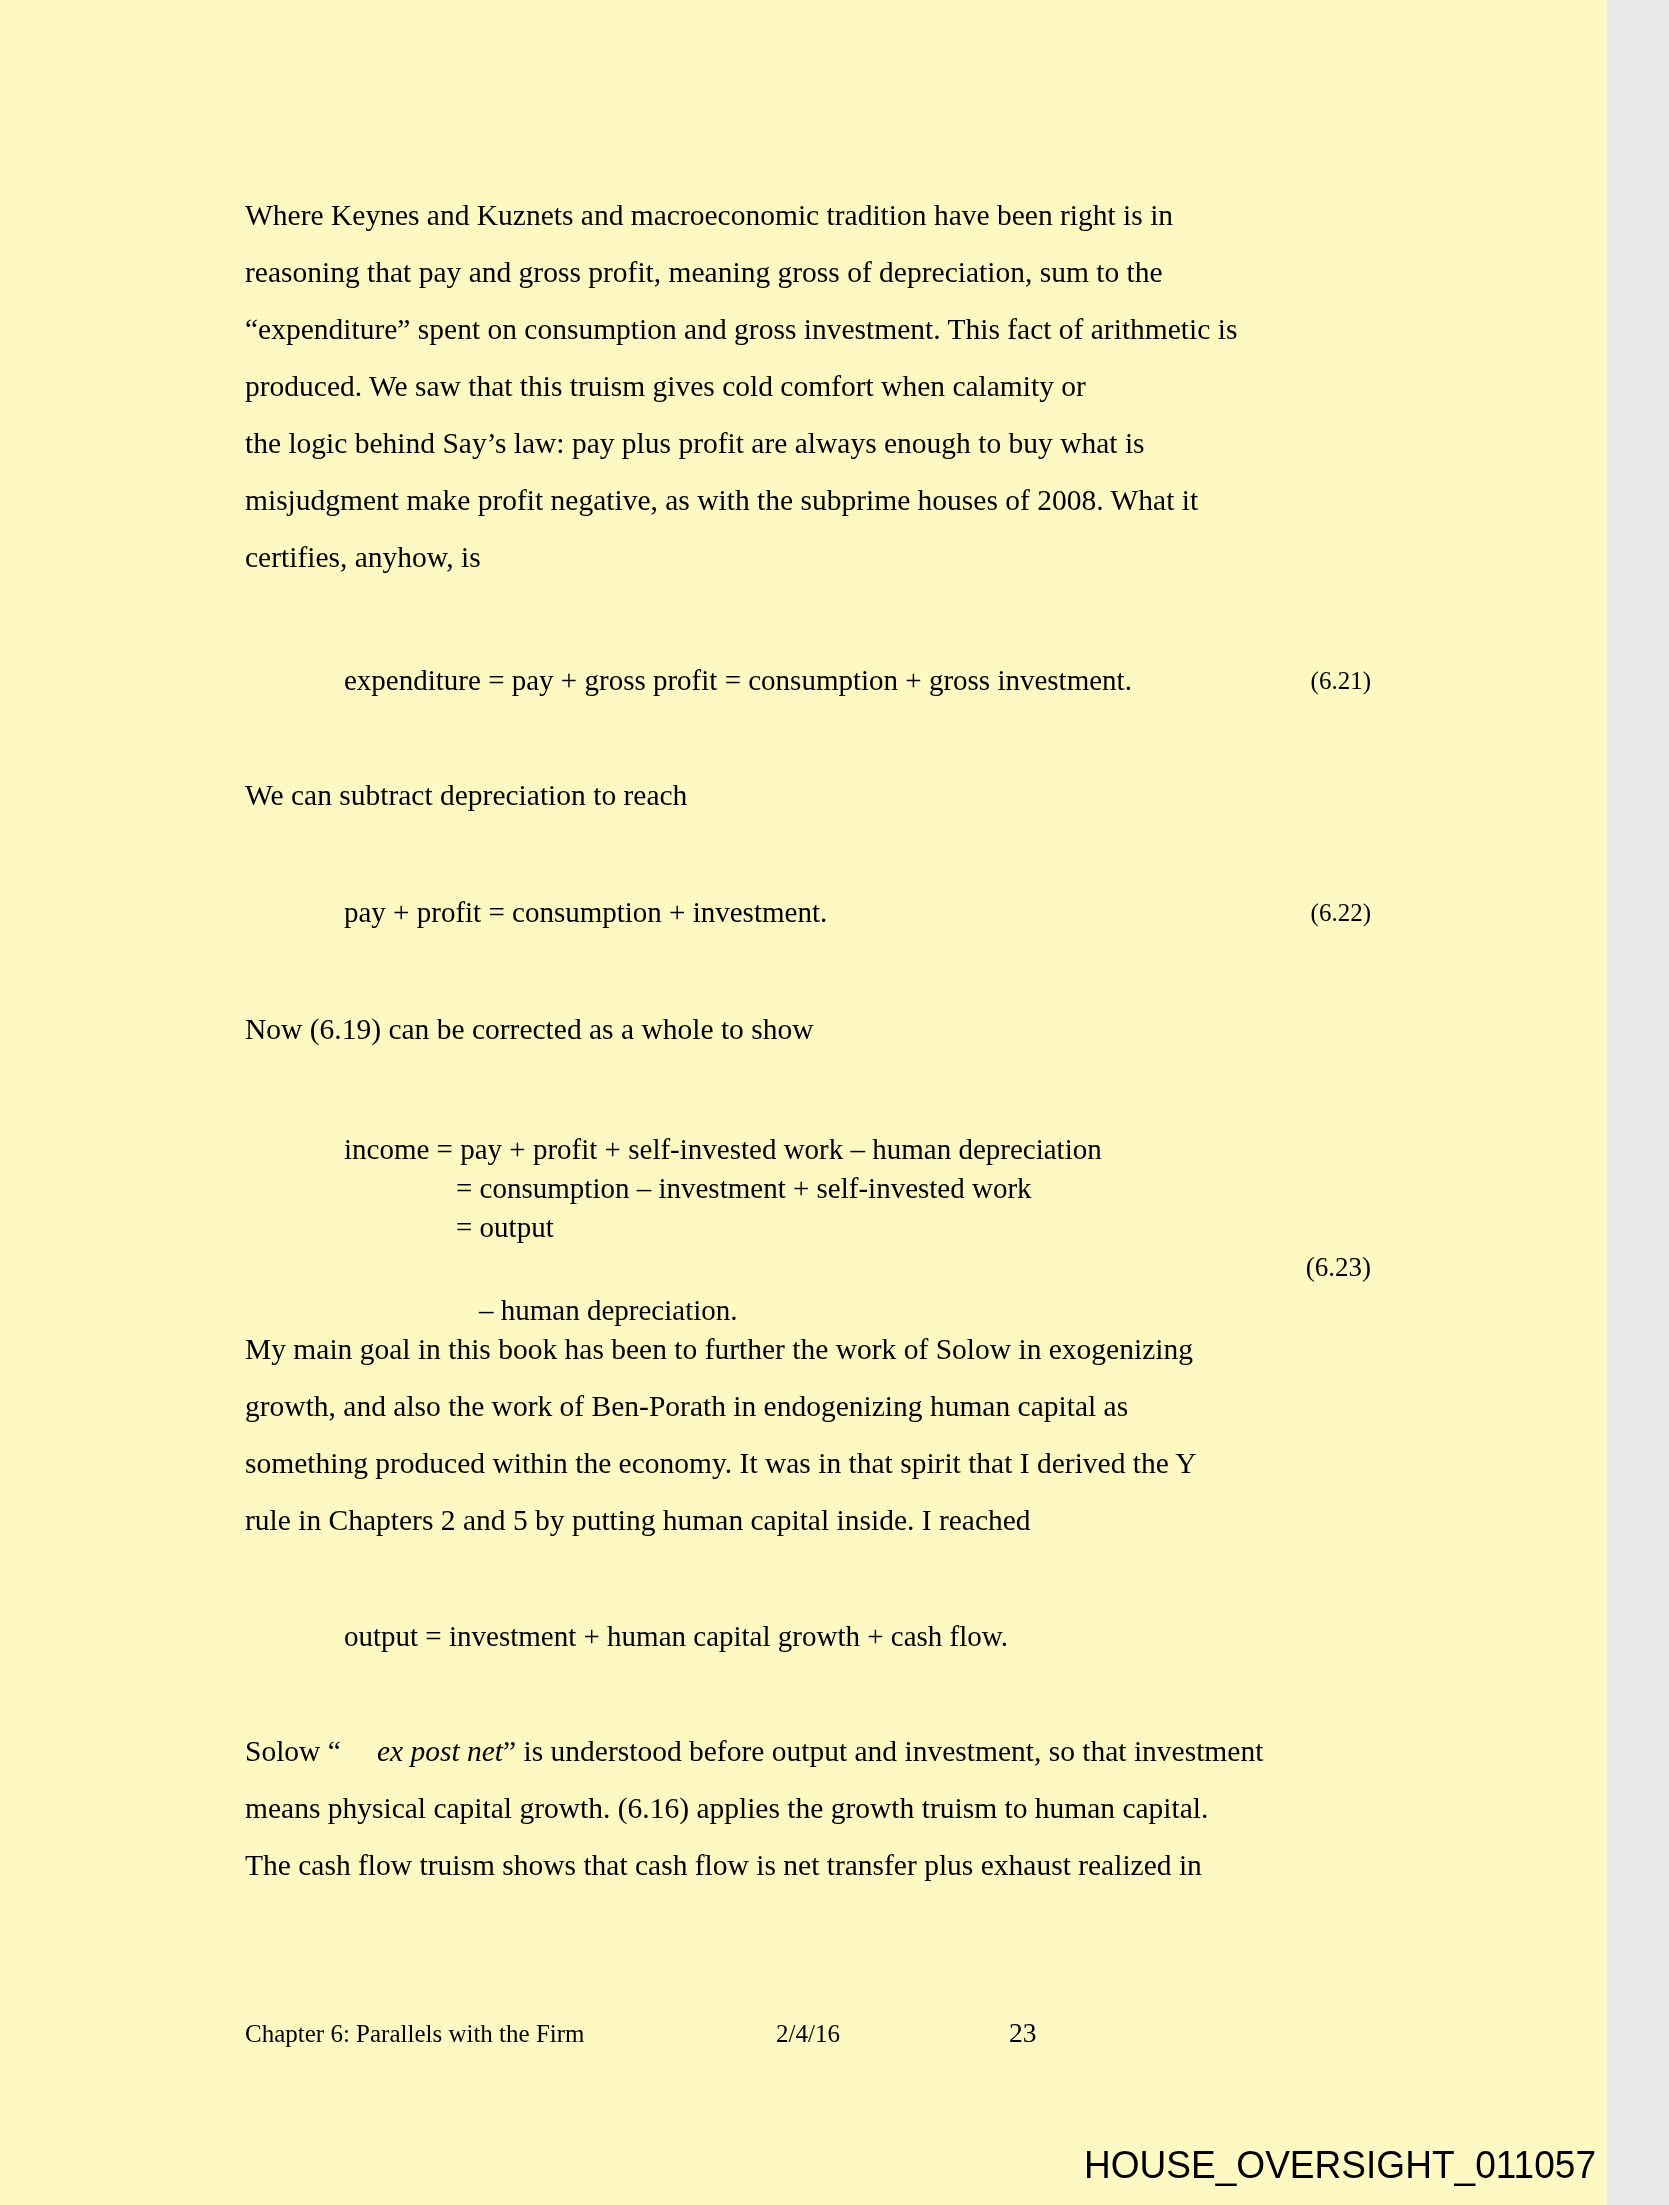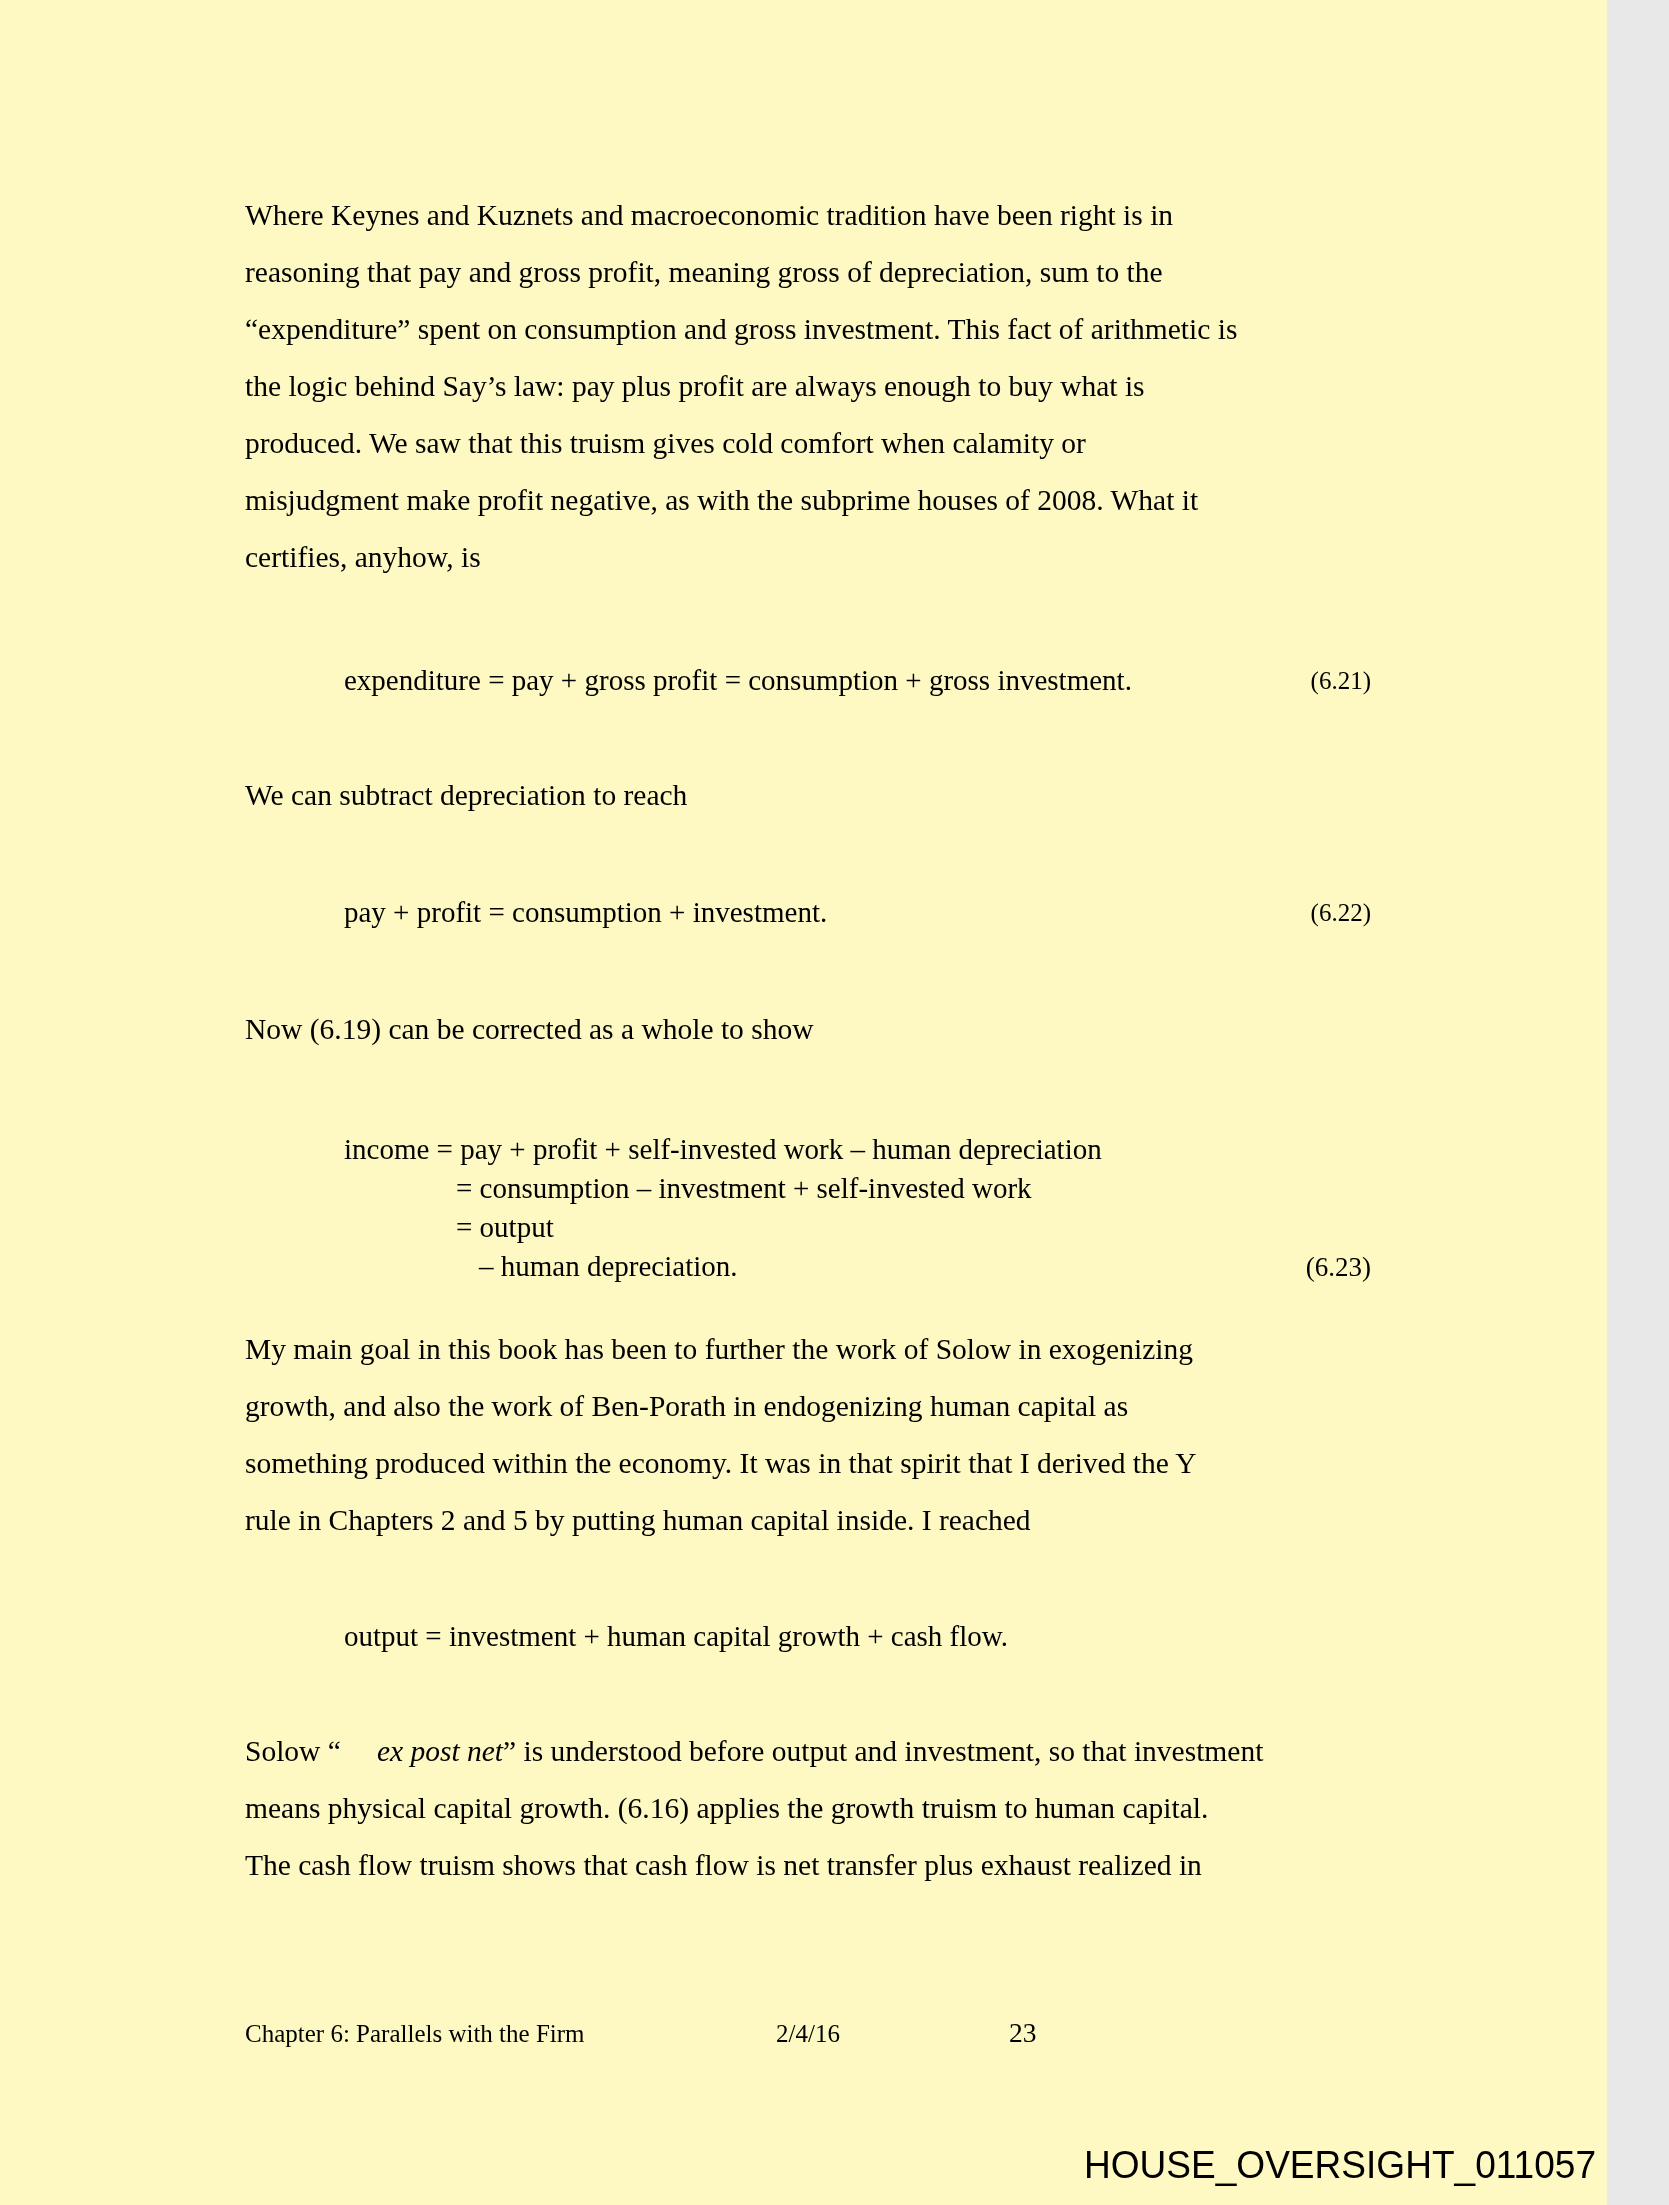--- a/index.html
+++ b/index.html
@@ -45,21 +45,21 @@
     font-size: 25px;
   }
   .eq-multiline .eline {
     height: 39px;
     line-height: 39px;
     font-size: 29px;
     white-space: nowrap;
   }
   .pl-first  { padding-left: 99px; }
   .pl-equals { padding-left: 211px; }
-  .pl-minus  { padding-left: 234px; }
+  .pl-minus  { padding-left: 234px; margin-top: 44px; }
   .eq-number-bottom {
     position: absolute;
     right: 0;
     bottom: 0;
     height: 39px;
     line-height: 39px;
     font-size: 27px;
   }
   .it { font-style: italic; margin-left: 36px; }
   .footer {
@@ -100,22 +100,22 @@
 </style>
 </head>
 <body>
 
 <div class="page">
 
   <div class="block para" id="p1">
     <div class="line">Where Keynes and Kuznets and macroeconomic tradition have been right is in</div>
     <div class="line">reasoning that pay and gross profit, meaning gross of depreciation, sum to the</div>
     <div class="line">“expenditure” spent on consumption and gross investment. This fact of arithmetic is</div>
+    <div class="line">produced. We saw that this truism gives cold comfort when calamity or</div>
     <div class="line">the logic behind Say’s law: pay plus profit are always enough to buy what is</div>
-    <div class="line">produced. We saw that this truism gives cold comfort when calamity or</div>
     <div class="line">misjudgment make profit negative, as with the subprime houses of 2008. What it</div>
     <div class="line">certifies, anyhow, is</div>
   </div>
 
   <div class="block" id="eq621">
     <div class="eq-row eq-indent">expenditure = pay + gross profit = consumption + gross investment.</div>
     <div class="eq-number">(6.21)</div>
   </div>
 
   <div class="block para" id="p2">

